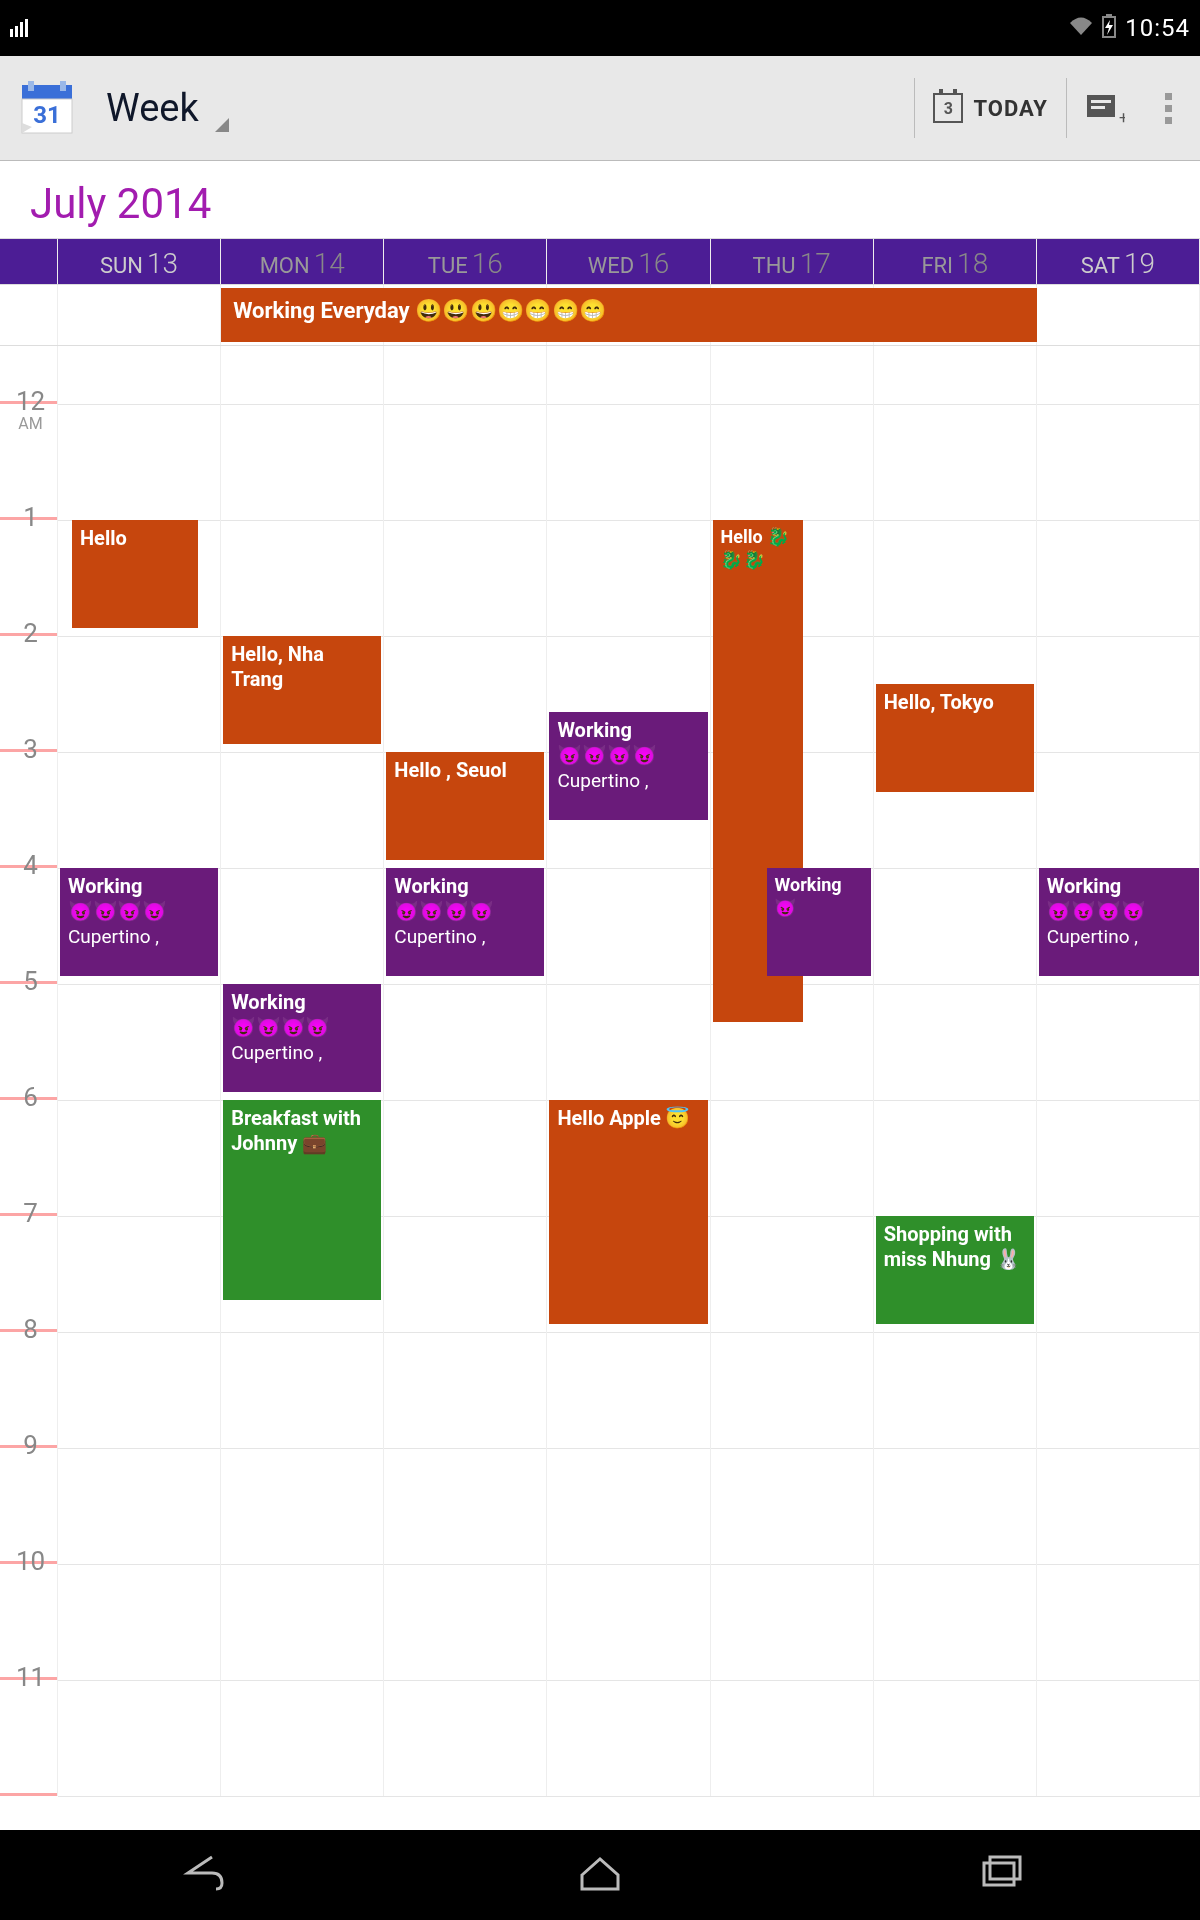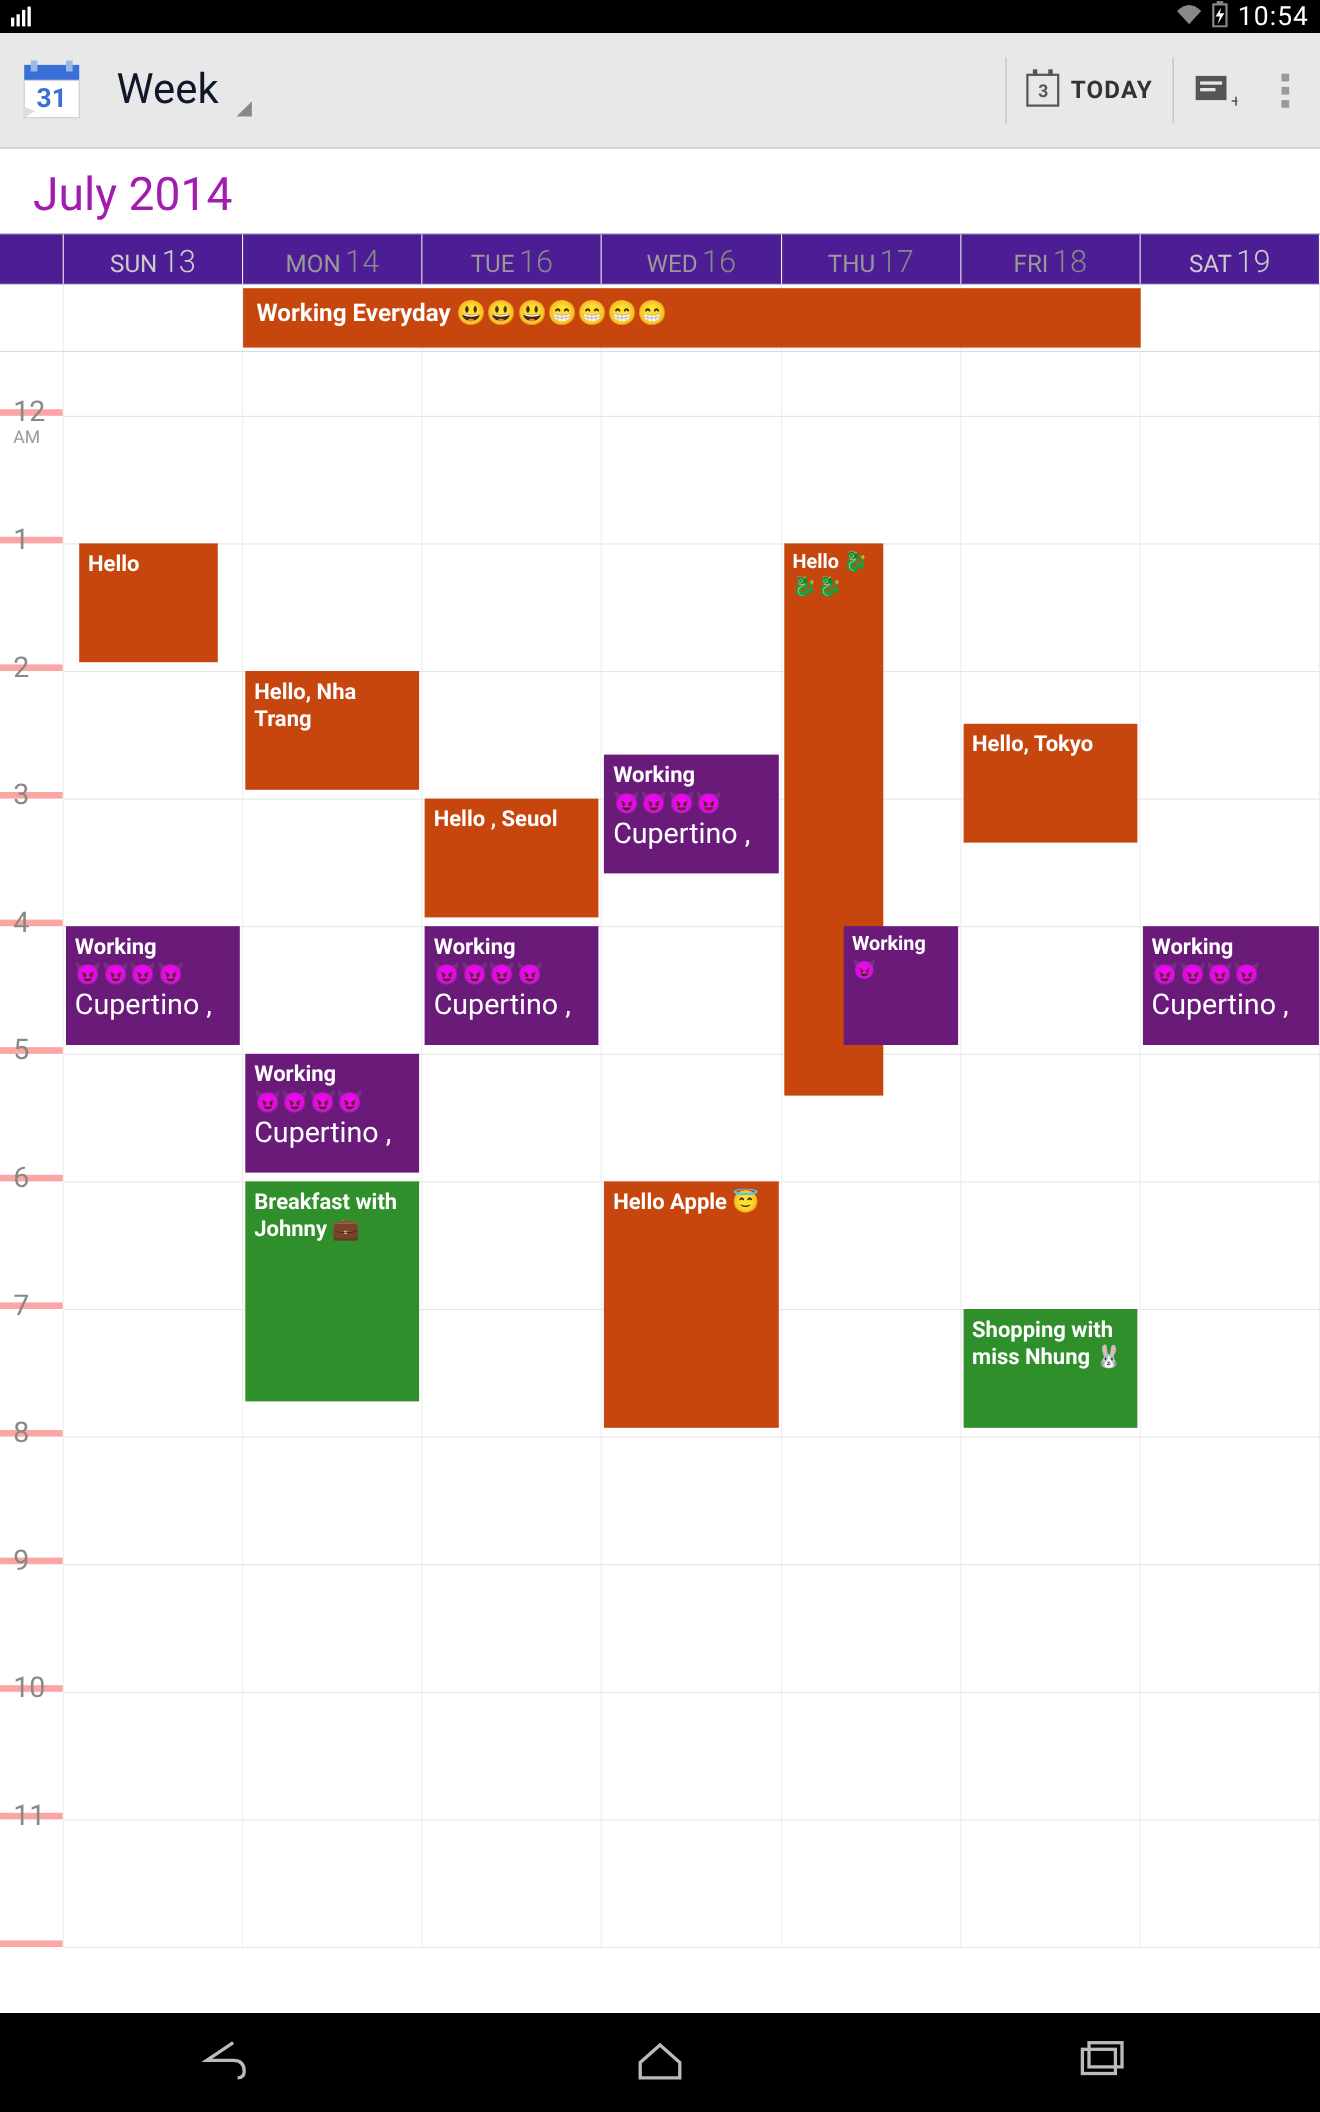--- a/index.html
+++ b/index.html
@@ -1,18 +1,18 @@
 <!DOCTYPE html>
 <html><head>
 <meta charset="utf-8">
 <style>
   * { box-sizing: border-box; margin: 0; padding: 0; }
   body { font-family: Roboto, -apple-system, sans-serif; background: #fff; width: 1200px; height: 1920px; overflow: hidden; position: relative; }
   
-  .status-bar { background: #000; height: 30px; display: flex; justify-content: space-between; align-items: center; padding: 0 10px; color: #fff; }
+  .status-bar { background: #000; height: 56px; display: flex; justify-content: space-between; align-items: center; padding: 0 10px; color: #fff; }
   .status-left { display: flex; align-items: center; }
   .status-right { display: flex; align-items: center; gap: 8px; font-size: 24px; }
   .bars-icon { display: flex; gap: 2px; align-items: flex-end; height: 18px;}
   .bars-icon span { width:3px; background:#fff;}
   .bars-icon span:nth-child(1){height:8px}
   .bars-icon span:nth-child(2){height:11px}
   .bars-icon span:nth-child(3){height:15px}
   .bars-icon span:nth-child(4){height:18px}
   .wifi, .battery { font-size: 20px; color:#888; }
   .clock { font-size: 24px; color:#fff; letter-spacing:1px;}
@@ -44,30 +44,30 @@
   .day-col-head.weekend .dow,.day-col-head.weekend .dnum{ color:#ccc;}
 
   .cal-body{ position:relative; display:flex; }
   .time-gutter{ width:58px; flex-shrink:0; border-right:1px solid #eee;}
   .all-day-row{ display:flex; border-bottom:1px solid #ddd; }
   .all-day-row .time-gutter{height:60px;}
   .all-day-cells{ flex:1; display:flex; position:relative; height:60px;}
   .all-day-cells .col{ flex:1; border-right:1px solid #eee;}
   .all-day-event{ position:absolute; top:3px; height:54px; background:#c6460d; color:#fff; font-weight:bold; font-size:22px; padding:10px 12px; white-space:nowrap; overflow:hidden;}
   
-  .hour-row{ height:116px; border-bottom:6px solid #fca5a5; position:relative; text-align:left; padding-right:8px;padding-left:12px;}
+  .hour-row{ height:116px; border-bottom:3px solid #fca5a5; position:relative; text-align:center; padding-right:8px;padding-left:12px;}
   .hour-row .hnum{ font-size:26px; color:#888; position:relative; top:-18px;}
   .hour-row .ampm{ font-size:16px; color:#999; display:block; position:relative; top:-20px;}
   
   .grid-cols{ flex:1; display:flex; position:relative;}
   .grid-cols .col{ flex:1; border-right:1px solid #eee; position:relative;}
   .hline{ position:absolute; left:0; right:0; border-bottom:1px solid #e5e5e5;}
   
   .event{ position:absolute; color:#fff; font-size:20px; font-weight:bold; padding:6px 8px; overflow:hidden; line-height:1.25;}
-  .event .loc{ font-weight:normal; font-size:26px;}
+  .event .loc{ font-weight:normal; font-size:19px;}
   .c-orange{ background:#c6460d;}
   .c-blue{ background:#0b57a4;}
   .c-purple{ background:#6a1b7a;}
   .c-green{ background:#2f8f2a;}
 
   .nav-bar{ position:absolute; bottom:0; left:0; right:0; height:90px; background:#000; display:flex; justify-content:space-around; align-items:center;}
   .nav-bar svg{ width:56px; height:56px; stroke:#bbb; fill:none; stroke-width:3;}
 </style>
 </head>
 <body>

